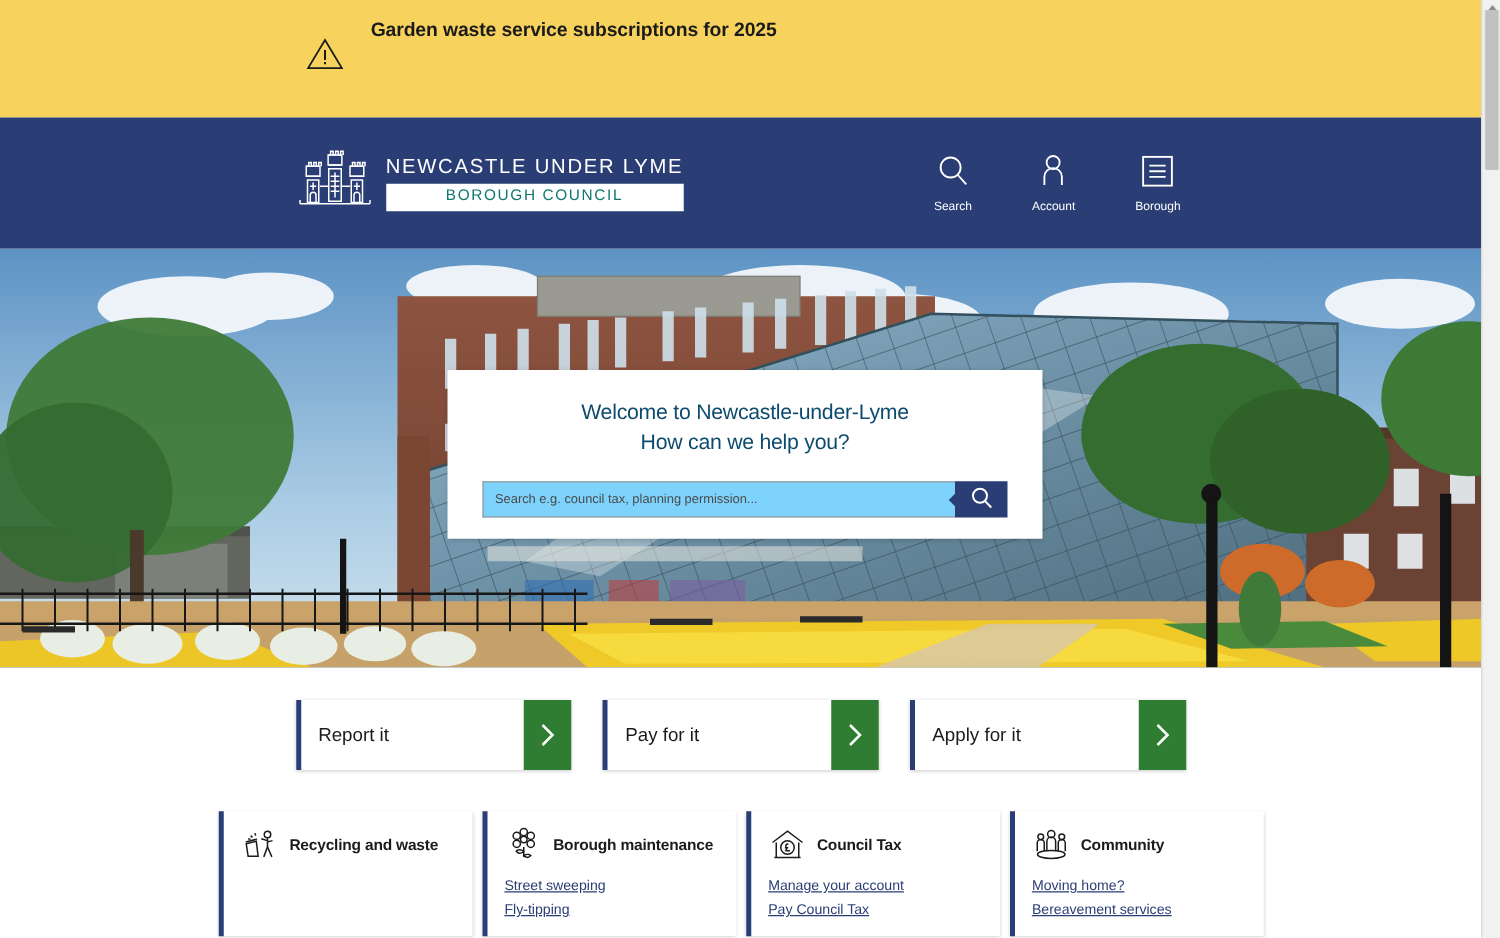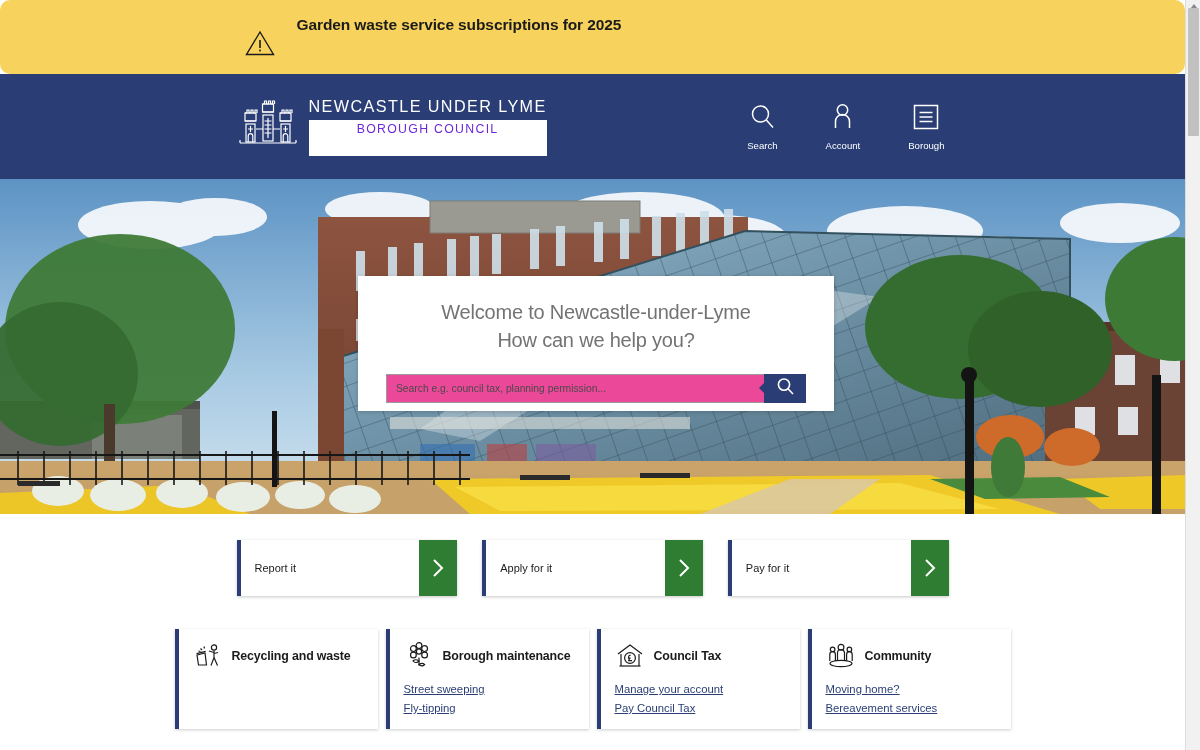--- a/index.html
+++ b/index.html
@@ -7,25 +7,24 @@
     width: 1200px; height: 750px;
     overflow: hidden;
     font-family: "Liberation Sans", sans-serif;
     background: #ffffff;
   }
   .page { width: 1185px; height: 750px; position: relative; overflow: hidden; }
 
   
   .alert-banner {
     background: #f7d25c;
-    height: 74px;
+    height: 94px;
     display: flex;
     align-items: flex-start;
     padding: 14px 0 0 0;
-    border-radius: 10px;
   }
   .alert-inner {
     width: 712px;
     margin: 0 auto;
     display: flex;
     gap: 18px;
     padding-left: 8px;
   }
   .warn-icon { width: 34px; flex: none; padding-top: 16px; }
   .warn-icon svg { display: block; }
@@ -62,23 +61,23 @@
     justify-content: space-between;
   }
   .logo { display: flex; align-items: center; gap: 10px; }
   .logo-castle { width: 62px; height: 56px; flex: none; }
   .logo-words { display: flex; flex-direction: column; gap: 4px; }
   .logo-line1 {
     color: #fff; font-size: 16.2px; letter-spacing: 1.4px;
     font-weight: 400; white-space: nowrap;
   }
   .logo-line2 {
-    background: #fff; color: #6d28d9;
+    background: #fff; color: #0f766e;
     font-size: 12.3px; letter-spacing: 1.3px;
-    text-align: center; padding: 2px 6px 20px; white-space: nowrap;
+    text-align: center; padding: 2px 6px 6px; white-space: nowrap;
   }
   .header-nav { display: flex; gap: 48px; padding-right: 4px; }
   .nav-item {
     display: flex; flex-direction: column; align-items: center;
     gap: 9px; cursor: pointer;
   }
   .nav-item .nav-ico { height: 28px; display: flex; align-items: center; }
   .nav-label { color: #fff; font-size: 9.6px; }
 
   
@@ -89,29 +88,29 @@
     position: absolute;
     left: 358px; top: 97px;
     width: 476px; height: 135px;
     background: #fff;
     box-shadow: 0 1px 4px rgba(0,0,0,.18);
     padding: 22px 28px 0;
     text-align: center;
     z-index: 5;
   }
   .hero-title {
-    font-size: 20px; color: #737373; font-weight: 400;
+    font-size: 17px; color: #0c4a6e; font-weight: 400;
     line-height: 1.42; letter-spacing: -0.2px;
   }
   .search-row { display: flex; margin-top: 19px; height: 29px; }
   .search-input {
     flex: 1; border: 1px solid #9b9b9b; border-right: none;
     padding: 0 9px; font-size: 10.3px; color: #3a3a3a;
     font-family: "Liberation Sans", sans-serif; outline: none;
-    background: #ec4899;
+    background: #7dd3fc;
   }
   .search-input::placeholder { color: #4a4a4a; }
   .search-btn {
     width: 42px; background: #2a3e75; border: none; cursor: pointer;
     display: flex; align-items: center; justify-content: center;
     position: relative;
   }
   .search-btn::before {
     content: ""; position: absolute; left: -5px; top: 50%;
     transform: translateY(-50%);
@@ -126,21 +125,21 @@
     display: flex; gap: 25px;
   }
   .action-card {
     flex: 1; height: 56px; background: #fff;
     border-left: 4px solid #2a3e75;
     box-shadow: 0 1px 3px rgba(0,0,0,.22);
     display: flex; align-items: stretch; cursor: pointer;
   }
   .action-label {
     flex: 1; display: flex; align-items: center;
-    padding-left: 14px; font-size: 11px; color: #1b1b1b;
+    padding-left: 14px; font-size: 15px; color: #1b1b1b;
   }
   .action-arrow {
     width: 38px; background: #2f7d32;
     display: flex; align-items: center; justify-content: center;
   }
   .action-arrow svg { display: block; }
 
   
   .services {
     width: 836px; margin: 0 auto; padding-top: 33px;
@@ -478,30 +477,30 @@
     <div class="action-card">
       <div class="action-label">Report it</div>
       <div class="action-arrow">
         <svg width="16" height="22" viewBox="0 0 16 22">
           <polyline points="4,3 12,11 4,19" fill="none" stroke="#fff" stroke-width="2"></polyline>
         </svg>
       </div>
     </div>
 
     <div class="action-card">
-      <div class="action-label">Apply for it</div>
+      <div class="action-label">Pay for it</div>
       <div class="action-arrow">
         <svg width="16" height="22" viewBox="0 0 16 22">
           <polyline points="4,3 12,11 4,19" fill="none" stroke="#fff" stroke-width="2"></polyline>
         </svg>
       </div>
     </div>
 
     <div class="action-card">
-      <div class="action-label">Pay for it</div>
+      <div class="action-label">Apply for it</div>
       <div class="action-arrow">
         <svg width="16" height="22" viewBox="0 0 16 22">
           <polyline points="4,3 12,11 4,19" fill="none" stroke="#fff" stroke-width="2"></polyline>
         </svg>
       </div>
     </div>
 
   </div>
 
   <div class="services">

